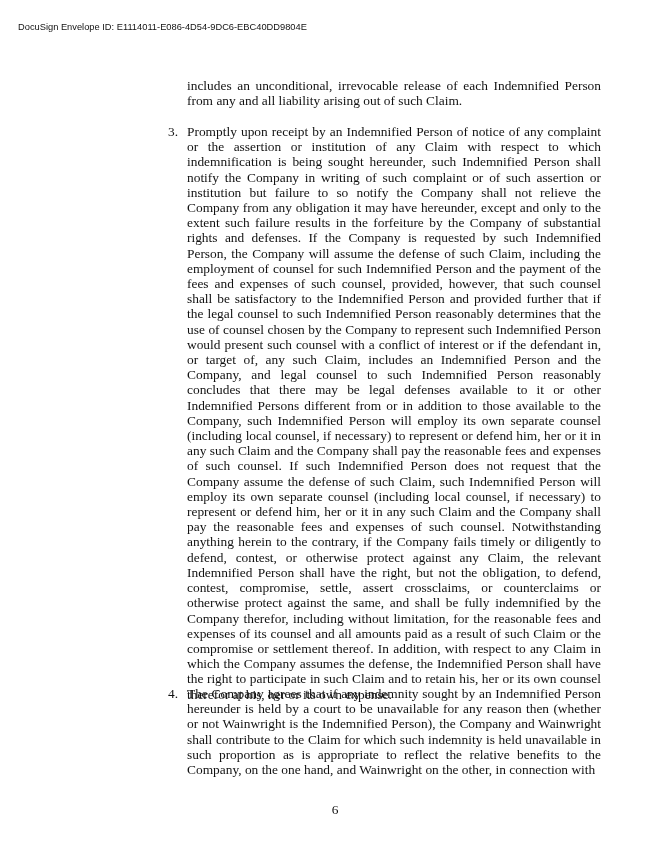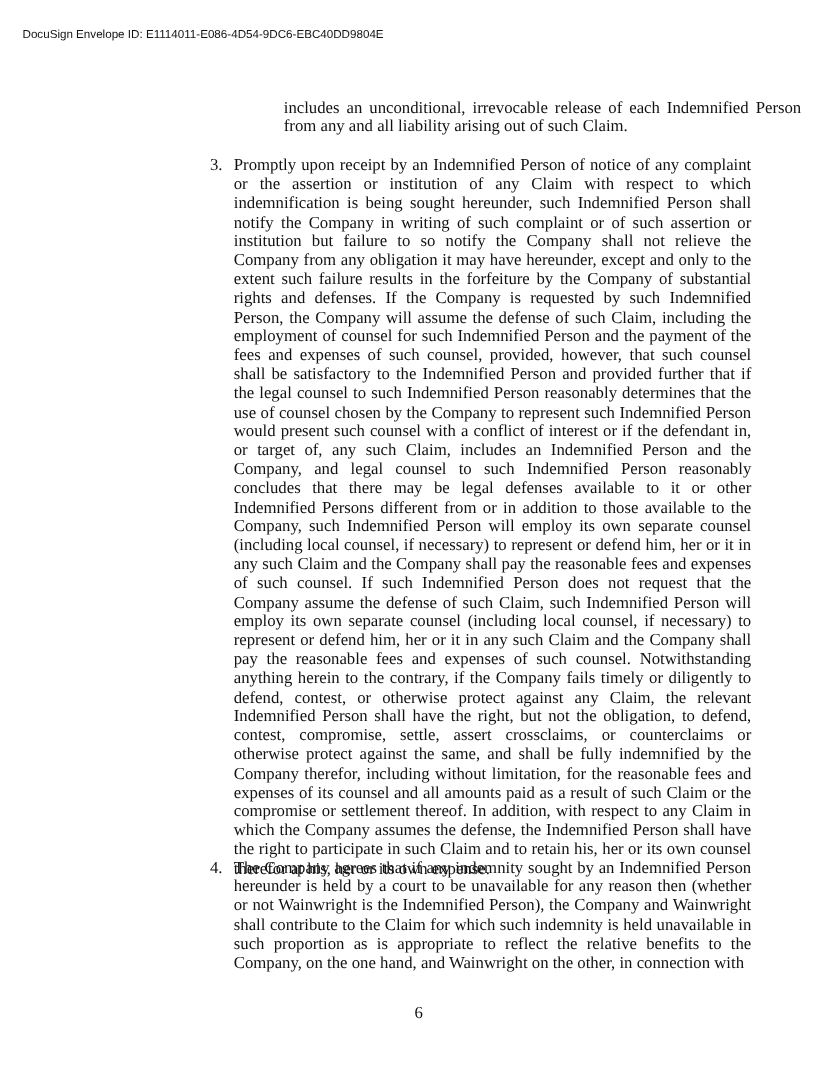--- a/index.html
+++ b/index.html
@@ -27,21 +27,21 @@
     position: absolute; top: 802px; left: 0; width: 670px; text-align: center;
     font-family: "Liberation Serif", serif; font-size: 13.4px; color: #111;
   }
 </style>
 </head>
 <body>
 
 <div class="envelope">DocuSign Envelope ID: E1114011-E086-4D54-9DC6-EBC40DD9804E</div>
 
 <div class="page">
-  <p class="para" style="top:78px;margin-left:40px;">includes an unconditional, irrevocable release of each Indemnified Person from any and all liability arising out of such Claim.</p>
+  <p class="para" style="top:78px;">includes an unconditional, irrevocable release of each Indemnified Person from any and all liability arising out of such Claim.</p>
 
   <div class="item" style="top:124px;">
     <span class="num">3.</span><span>Promptly upon receipt by an Indemnified Person of notice of any complaint or the assertion or institution of any Claim with respect to which indemnification is being sought hereunder, such Indemnified Person shall notify the Company in writing of such complaint or of such assertion or institution but failure to so notify the Company shall not relieve the Company from any obligation it may have hereunder, except and only to the extent such failure results in the forfeiture by the Company of substantial rights and defenses.  If the Company is requested by such Indemnified Person, the Company will assume the defense of such Claim, including the employment of counsel for such Indemnified Person and the payment of the fees and expenses of such counsel, provided, however, that such counsel shall be satisfactory to the Indemnified Person and provided further that if the legal counsel to such Indemnified Person reasonably determines that the use of counsel chosen by the Company to represent such Indemnified Person would present such counsel with a conflict of interest or if the defendant in, or target of, any such Claim, includes an Indemnified Person and the Company, and legal counsel to such Indemnified Person reasonably concludes that there may be legal defenses available to it or other Indemnified Persons different from or in addition to those available to the Company, such Indemnified Person will employ its own separate counsel (including local counsel, if necessary) to represent or defend him, her or it in any such Claim and the Company shall pay the reasonable fees and expenses of such counsel. If such Indemnified Person does not request that the Company assume the defense of such Claim, such Indemnified Person will employ its own separate counsel (including local counsel, if necessary) to represent or defend him, her or it in any such Claim and the Company shall pay the reasonable fees and expenses of such counsel. Notwithstanding anything herein to the contrary, if the Company fails timely or diligently to defend, contest, or otherwise protect against any Claim, the relevant Indemnified Person shall have the right, but not the obligation, to defend, contest, compromise, settle, assert crossclaims, or counterclaims or otherwise protect against the same, and shall be fully indemnified by the Company therefor, including without limitation, for the reasonable fees and expenses of its counsel and all amounts paid as a result of such Claim or the compromise or settlement thereof.  In addition, with respect to any Claim in which the Company assumes the defense, the Indemnified Person shall have the right to participate in such Claim and to retain his, her or its own counsel therefor at his, her or its own expense.</span>
   </div>
 
   <div class="item" style="top:686px;">
     <span class="num">4.</span><span>The Company agrees that if any indemnity sought by an Indemnified Person hereunder is held by a court to be unavailable for any reason then (whether or not Wainwright is the Indemnified Person), the Company and Wainwright shall contribute to the Claim for which such indemnity is held unavailable in such proportion as is appropriate to reflect the relative benefits to the Company, on the one hand, and Wainwright on the other, in connection with</span>
   </div>
 </div>
 

